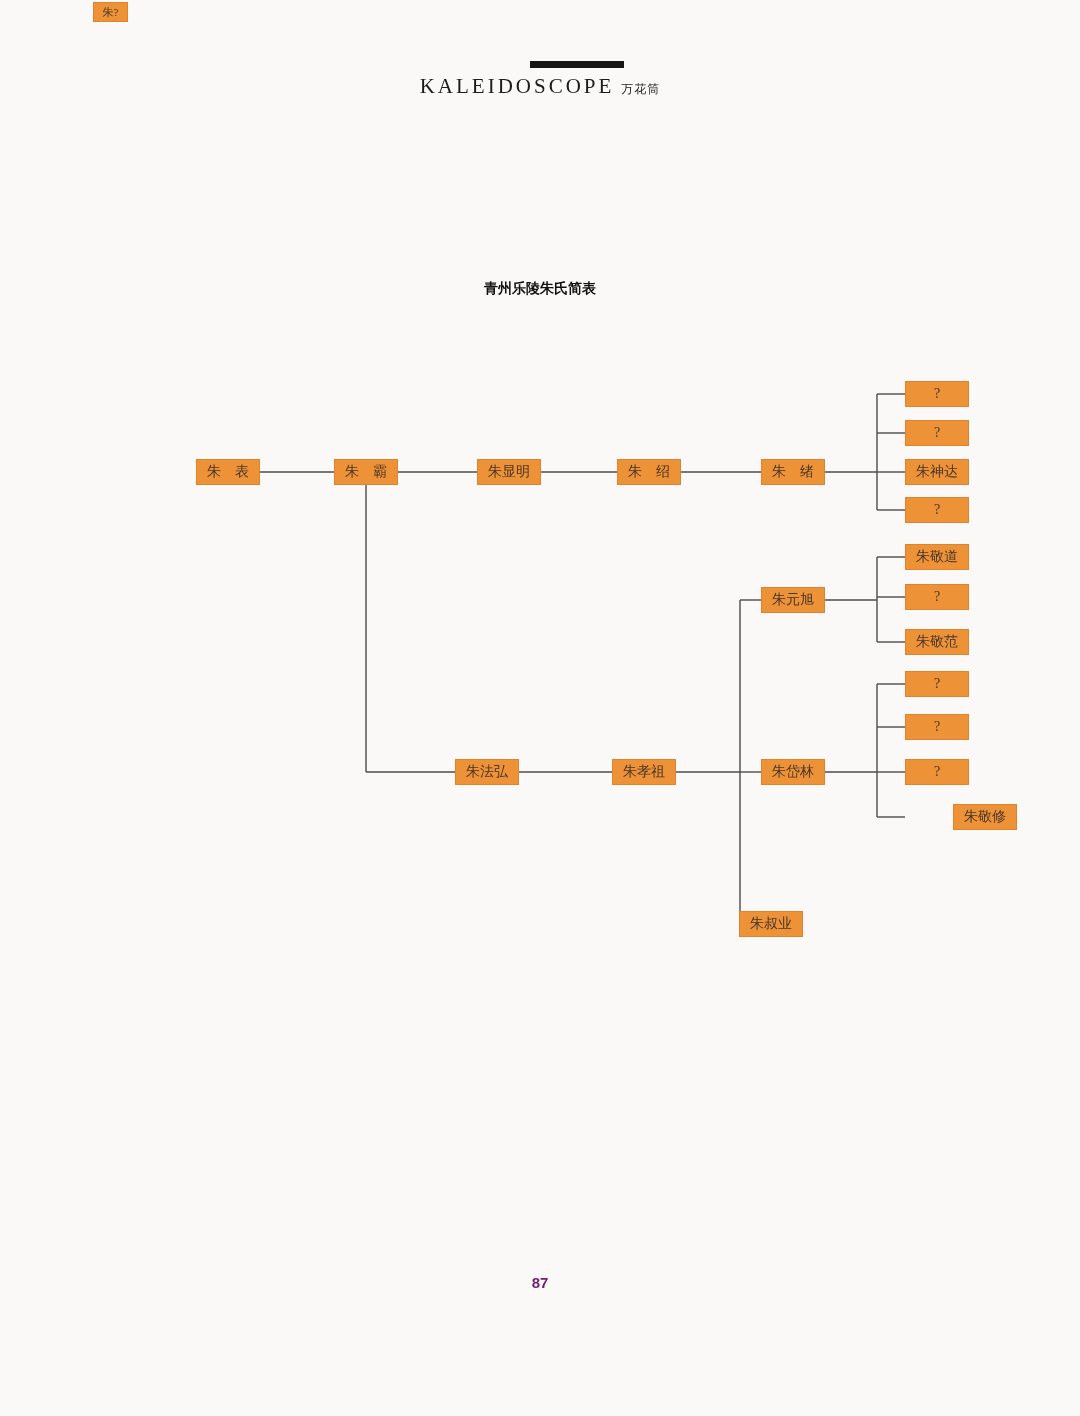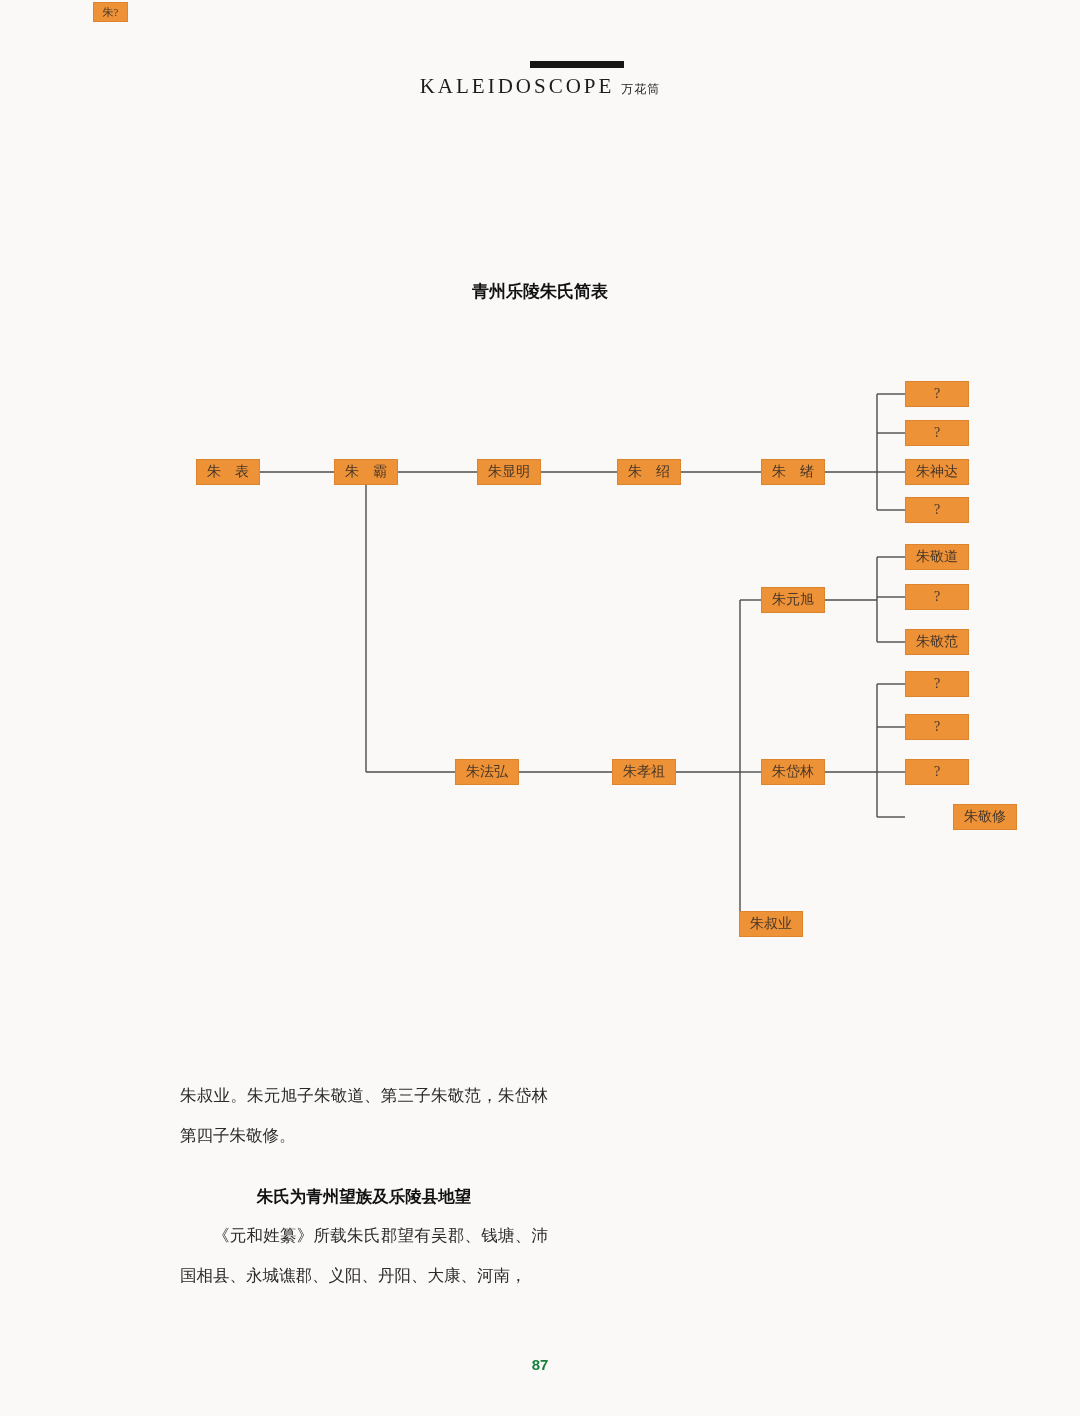--- a/index.html
+++ b/index.html
@@ -8,40 +8,40 @@
           font-family:"Liberation Serif",serif;color:#2d2d2d;}
 
   
   .header-rule{position:absolute;left:530px;top:61px;width:94px;height:7px;background:#161616;}
   .masthead{position:absolute;left:0;top:74px;width:1080px;text-align:center;}
   .brand{font-family:"Liberation Serif",serif;font-size:21px;letter-spacing:3px;color:#1c1c1c;}
   .brand-cn{font-size:12px;margin-left:7px;color:#1c1c1c;letter-spacing:1px;}
 
   
   .chart-title{position:absolute;left:0;top:280px;width:1080px;text-align:center;
-               font-family:"Liberation Sans",sans-serif;font-size:17px;font-weight:bold;color:#121212;}
+               font-family:"Liberation Sans",sans-serif;font-size:14px;font-weight:bold;color:#121212;}
 
   
   .connectors{position:absolute;left:0;top:0;pointer-events:none;}
   .node{position:absolute;width:64px;height:26px;background:#ee9238;color:#473627;
         font-size:14px;line-height:26px;text-align:center;
         box-shadow:inset 0 0 0 1px rgba(186,106,28,.35);}
   .node.small{width:35px;height:20px;font-size:11px;line-height:20px;}
 
   
   .col{position:absolute;top:1076px;}
   .col-left{left:180px;width:368px;}
   .col-right{left:594px;width:374px;}
   .col p{margin:0;font-size:16.5px;line-height:40px;text-align:justify;color:#2b2b2b;}
   .indent{text-indent:2em;}
   .col-heading{margin:26px 0 6px;text-align:center;font-family:"Liberation Sans",sans-serif;
                font-weight:bold;font-size:16.5px;color:#111;line-height:28px;}
 
-  .page-number{position:absolute;top:1356px;left:0;width:1080px;text-align:center;
-               font-family:"Liberation Sans",sans-serif;font-weight:bold;font-size:15px;color:#15803d;}
+  .page-number{position:absolute;top:1274px;left:0;width:1080px;text-align:center;
+               font-family:"Liberation Sans",sans-serif;font-weight:bold;font-size:15px;color:#701a75;}
 </style>
 </head>
 <body>
 
 <div class="canvas">
 
   <div class="node small" style="left:93px;top:2px;">朱?</div>
 
   <div class="header-rule"></div>
   <div class="masthead">
@@ -106,22 +106,17 @@
     <div class="node" style="left:761px;top:759px">朱岱林</div>
 
     <div class="node" style="left:905px;top:671px">?</div>
     <div class="node" style="left:905px;top:714px">?</div>
     <div class="node" style="left:905px;top:759px">?</div>
     <div class="node" style="left:953px;top:804px">朱敬修</div>
 
     <div class="node" style="left:739px;top:911px">朱叔业</div>
   </div>
 
-  <div class="col col-left">
-    <p>朱叔业。朱元旭子朱敬道、第三子朱敬范，朱岱林第四子朱敬修。</p>
-    <div class="col-heading">朱氏为青州望族及乐陵县地望</div>
-    <p class="indent">《元和姓纂》所载朱氏郡望有吴郡、钱塘、沛国相县、永城谯郡、义阳、丹阳、大康、河南，</p>
-  </div>
 
 
   <div class="page-number">87</div>
 
 </div>
 
 </body></html>

